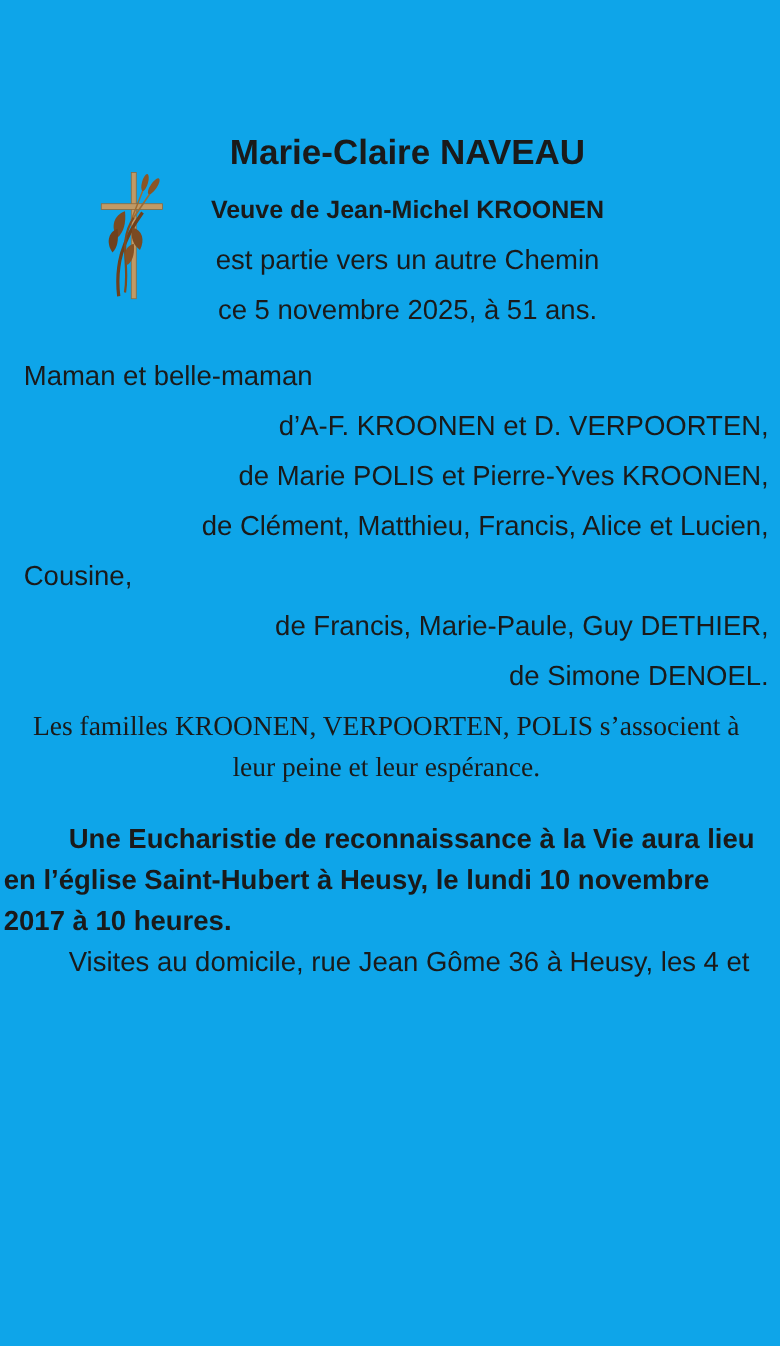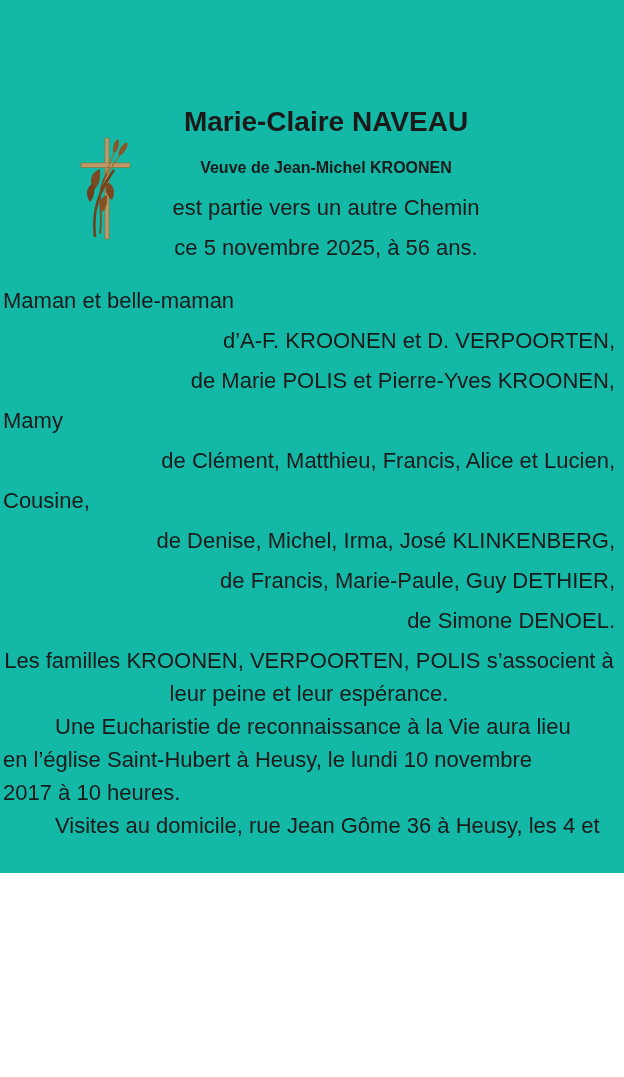--- a/index.html
+++ b/index.html
@@ -1,37 +1,37 @@
 <!DOCTYPE html>
 <html><head>
 <meta charset="utf-8">
 <style>
   html,body{margin:0;padding:0;background:#ffffff;}
   .page{
     position:relative;
-    width:624px;height:873px;
+    width:624px;height:1077px;
     box-sizing:border-box;
     padding:96px 9px 0 3px;
-    background:#14b8a6;
+    background:#0ea5e9;
     color:#1a1a1a;
     font-family:"Liberation Sans",sans-serif;
     font-size:22px;line-height:33px;
     overflow:hidden;
   }
   .cross{position:absolute;left:74px;top:134px;width:62px;height:110px;}
   .header{text-align:center;padding-left:34px;}
   .header .t1{font-size:28px;font-weight:bold;line-height:40px;margin-top:6px;}
-  .header .t2{font-size:16px;font-weight:bold;line-height:40px;margin-top:6px;}
+  .header .t2{font-size:20px;font-weight:bold;line-height:40px;margin-top:6px;}
   .header .t3,.header .t4{line-height:40px;}
-  .family{margin-top:16px;}
+  .family{margin-top:16px;margin-left:16px;}
   .family .line{margin:0 0 7px 0;}
   .indent{padding-left:54px;text-align:right;}
   .p-indent{padding-left:52px;}
-  .families-note{text-align:center;}
-  .eucharist{font-weight:normal;margin-top:0;}
+  .families-note{text-align:center;font-family:Liberation Serif, serif;}
+  .eucharist{font-weight:bold;margin-top:24px;}
   .block div{margin:0;}
 </style>
 </head>
 <body>
 
 <div class="page">
 
   <svg class="cross" viewBox="0 0 62 110" aria-hidden="true">
     <rect x="31" y="4" width="4" height="101" fill="#c09a66" stroke="#916635" stroke-width="0.6"></rect>
     <rect x="7" y="29" width="49" height="4.5" fill="#c09a66" stroke="#916635" stroke-width="0.6"></rect>
@@ -44,31 +44,29 @@
     <path d="M20 56 C14 48 17 38 26 35 C27 44 25 52 20 56 Z" fill="#7a4a22"></path>
     <path d="M16 68 C11 61 12 52 20 49 C21 58 20 64 16 68 Z" fill="#6e411c"></path>
     <path d="M38 66 C42 58 40 50 32 48 C30 57 33 62 38 66 Z" fill="#7a4a22"></path>
     <path d="M28 78 C24 70 26 63 33 61 C34 69 32 75 28 78 Z" fill="#855225"></path>
   </svg>
 
   <div class="header">
     <div class="t1">Marie-Claire NAVEAU</div>
     <div class="t2">Veuve de Jean-Michel KROONEN</div>
     <div class="t3">est partie vers un autre Chemin</div>
-    <div class="t4">ce 5 novembre 2025, à 56 ans.</div>
+    <div class="t4">ce 5 novembre 2025, à 51 ans.</div>
   </div>
 
   <div class="family">
     <div class="line">Maman et belle-maman</div>
     <div class="line indent">d’A-F. KROONEN et D. VERPOORTEN,</div>
     <div class="line indent">de Marie POLIS et Pierre-Yves KROONEN,</div>
-    <div class="line">Mamy</div>
     <div class="line indent">de Clément, Matthieu, Francis, Alice et Lucien,</div>
     <div class="line">Cousine,</div>
-    <div class="line indent">de Denise, Michel, Irma, José KLINKENBERG,</div>
     <div class="line indent">de Francis, Marie-Paule, Guy DETHIER,</div>
     <div class="line indent">de Simone DENOEL.</div>
   </div>
 
   <div class="families-note block">
     <div>Les familles KROONEN, VERPOORTEN, POLIS s’associent à</div>
     <div>leur peine et leur espérance.</div>
   </div>
 
   <div class="eucharist block">

